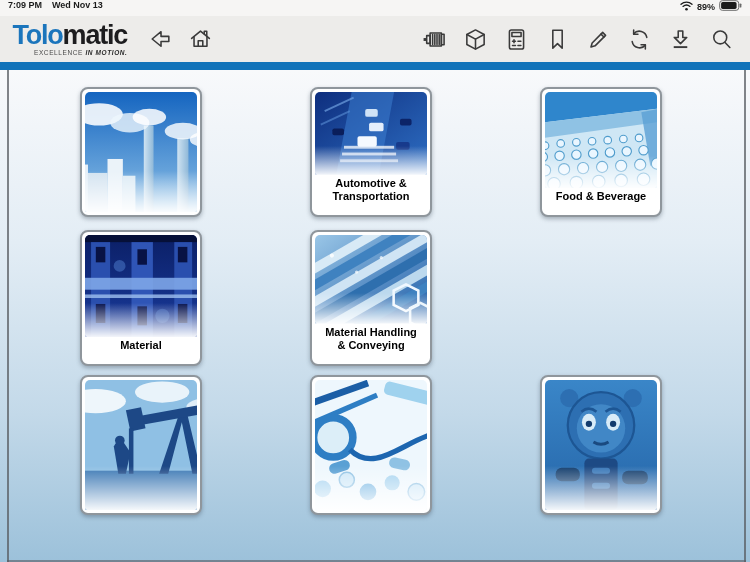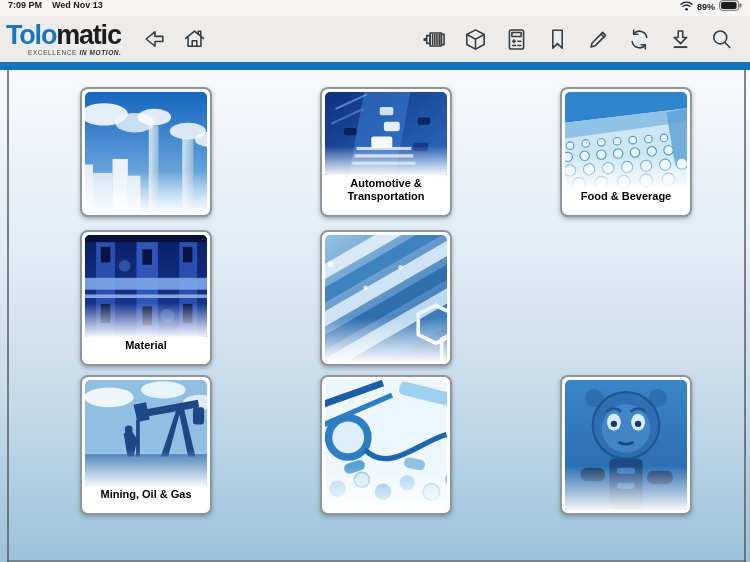--- a/index.html
+++ b/index.html
@@ -10,21 +10,21 @@
   
   .statusbar { position:absolute; left:0; top:0; width:750px; height:16px;
     background:#f6f5f4; display:flex; align-items:flex-start; justify-content:space-between;
     padding:0 8px; font-size:9px; font-weight:700; color:#1b1b1b; }
   .sb-left { display:flex; gap:10px; }
   .sb-right { display:flex; align-items:center; gap:4px; }
 
   
   .toolbar { position:absolute; left:0; top:16px; width:750px; height:46px;
     background:#edecea; display:flex; align-items:center; }
-  .logo { margin-left:6px; line-height:1; cursor:default; }
+  .logo { margin-left:12px; line-height:1; cursor:default;text-align:center; }
   .logo-word { font-size:27px; font-weight:800; letter-spacing:-1.2px; }
   .logo-blue { color:#1b75bc; }
   .logo-black { color:#1d1d1f; }
   .tagline { font-size:6.5px; color:#4a4a4a; letter-spacing:0.6px; margin-top:1px;
     padding-left:22px; }
   .tagline b { font-style:italic; color:#2b2b2b; }
   .nav-icons { display:flex; gap:14px; margin-left:20px; }
   .tb-icon { width:26px; height:26px; display:flex; align-items:center; justify-content:center;
     cursor:pointer; }
   .tb-icon svg { width:25px; height:25px; stroke:#3a3a3a; fill:none;
@@ -39,21 +39,21 @@
     background:linear-gradient(180deg,#f8f9fb 0%, #e3edf5 35%, #c3d9e9 70%, #9cc1da 100%); }
   .edge-left  { position:absolute; left:7px;  top:0; width:2px; height:492px; background:#585c62; opacity:.75; }
   .edge-right { position:absolute; left:744px; top:0; width:2px; height:492px; background:#585c62; opacity:.75; }
   .edge-bottom{ position:absolute; left:7px; bottom:0; width:739px; height:2px; background:#585c62; opacity:.6; }
 
   .row { display:flex; gap:108px; padding-left:80px; }
   .row1 { margin-top:17px; height:130px; }
   .row2 { margin-top:13px; height:136px; }
   .row3 { margin-top:9px;  height:140px; }
 
-  .card { width:132px; height:100%; background:#fff; border:2px solid #8f969c;
+  .card { width:122px; height:100%; background:#fff; border:2px solid #8f969c;
     border-radius:8px; padding:3px; display:flex; flex-direction:column;
     box-shadow:0 2px 4px rgba(60,75,90,.4); cursor:pointer; }
   .card-img { position:relative; flex:1; border-radius:5px 5px 2px 2px; overflow:hidden; }
   .card-img svg { position:absolute; inset:0; width:100%; height:100%; }
   .fade { position:absolute; left:0; right:0; bottom:0; height:34%;
     background:linear-gradient(180deg, rgba(255,255,255,0), rgba(255,255,255,.95)); }
   .card-label { padding:2px 2px 8px; text-align:center; font-size:11px; font-weight:700;
     color:#000; line-height:1.25; }
   .card-label span { display:inline-block; max-width:102px; }
 </style>
@@ -337,20 +337,21 @@
               <rect x="-30" y="72" width="176" height="9" fill="#3f82c0"></rect>
             </g>
             <polygon points="92,48 104,54 104,68 92,74 80,68 80,54" fill="none" stroke="#f0f8ff" stroke-width="2.5"></polygon>
             <polygon points="106,66 116,71 116,85 106,90 96,85 96,71" fill="none" stroke="#e4f1fa" stroke-width="2.5"></polygon>
             <circle cx="20" cy="20" r="2" fill="#ffffff" opacity=".8"></circle>
             <circle cx="44" cy="36" r="1.6" fill="#ffffff" opacity=".7"></circle>
             <circle cx="68" cy="22" r="1.6" fill="#ffffff" opacity=".7"></circle>
           </svg>
           <div class="fade"></div>
         </div>
+        <div class="card-label"><span>Material Handling &amp; Conveying</span></div>
       </div>
     </div>
 
     <div class="row row3">
 
       <div class="card">
         <div class="card-img">
           <svg viewBox="0 0 116 86" preserveAspectRatio="xMidYMid slice">
             <rect width="116" height="86" fill="#8fc0e4"></rect>
             <ellipse cx="28" cy="14" rx="20" ry="8" fill="#ffffff" opacity=".85"></ellipse>
@@ -362,21 +363,20 @@
               <polygon points="56,24 100,16 101,22 57,30"></polygon>
               <polygon points="48,20 58,18 61,32 51,34"></polygon>
               <rect x="96" y="22" width="9" height="14" rx="2"></rect>
               <rect x="50" y="32" width="3" height="30"></rect>
             </g>
             <path d="M40,44 q3,-6 7,-2 l4,6 -3,14 -5,0 z" fill="#1d4886"></path>
             <circle cx="44" cy="40" r="3.2" fill="#1d4886"></circle>
           </svg>
           <div class="fade"></div>
         </div>
-        <div class="card-label"><span>Mining, Oil &amp; Gas</span></div>
       </div>
 
       <div class="card">
         <div class="card-img">
           <svg viewBox="0 0 116 86" preserveAspectRatio="xMidYMid slice">
             <rect width="116" height="86" fill="#eef7fd"></rect>
             <line x1="0" y1="22" x2="56" y2="2" stroke="#1b5ea6" stroke-width="4.5"></line>
             <line x1="2" y1="36" x2="62" y2="10" stroke="#2e7ec4" stroke-width="3.5"></line>
             <g transform="rotate(14 90 12)">
               <rect x="66" y="6" width="42" height="9" rx="3" fill="#9fd2ee"></rect>

